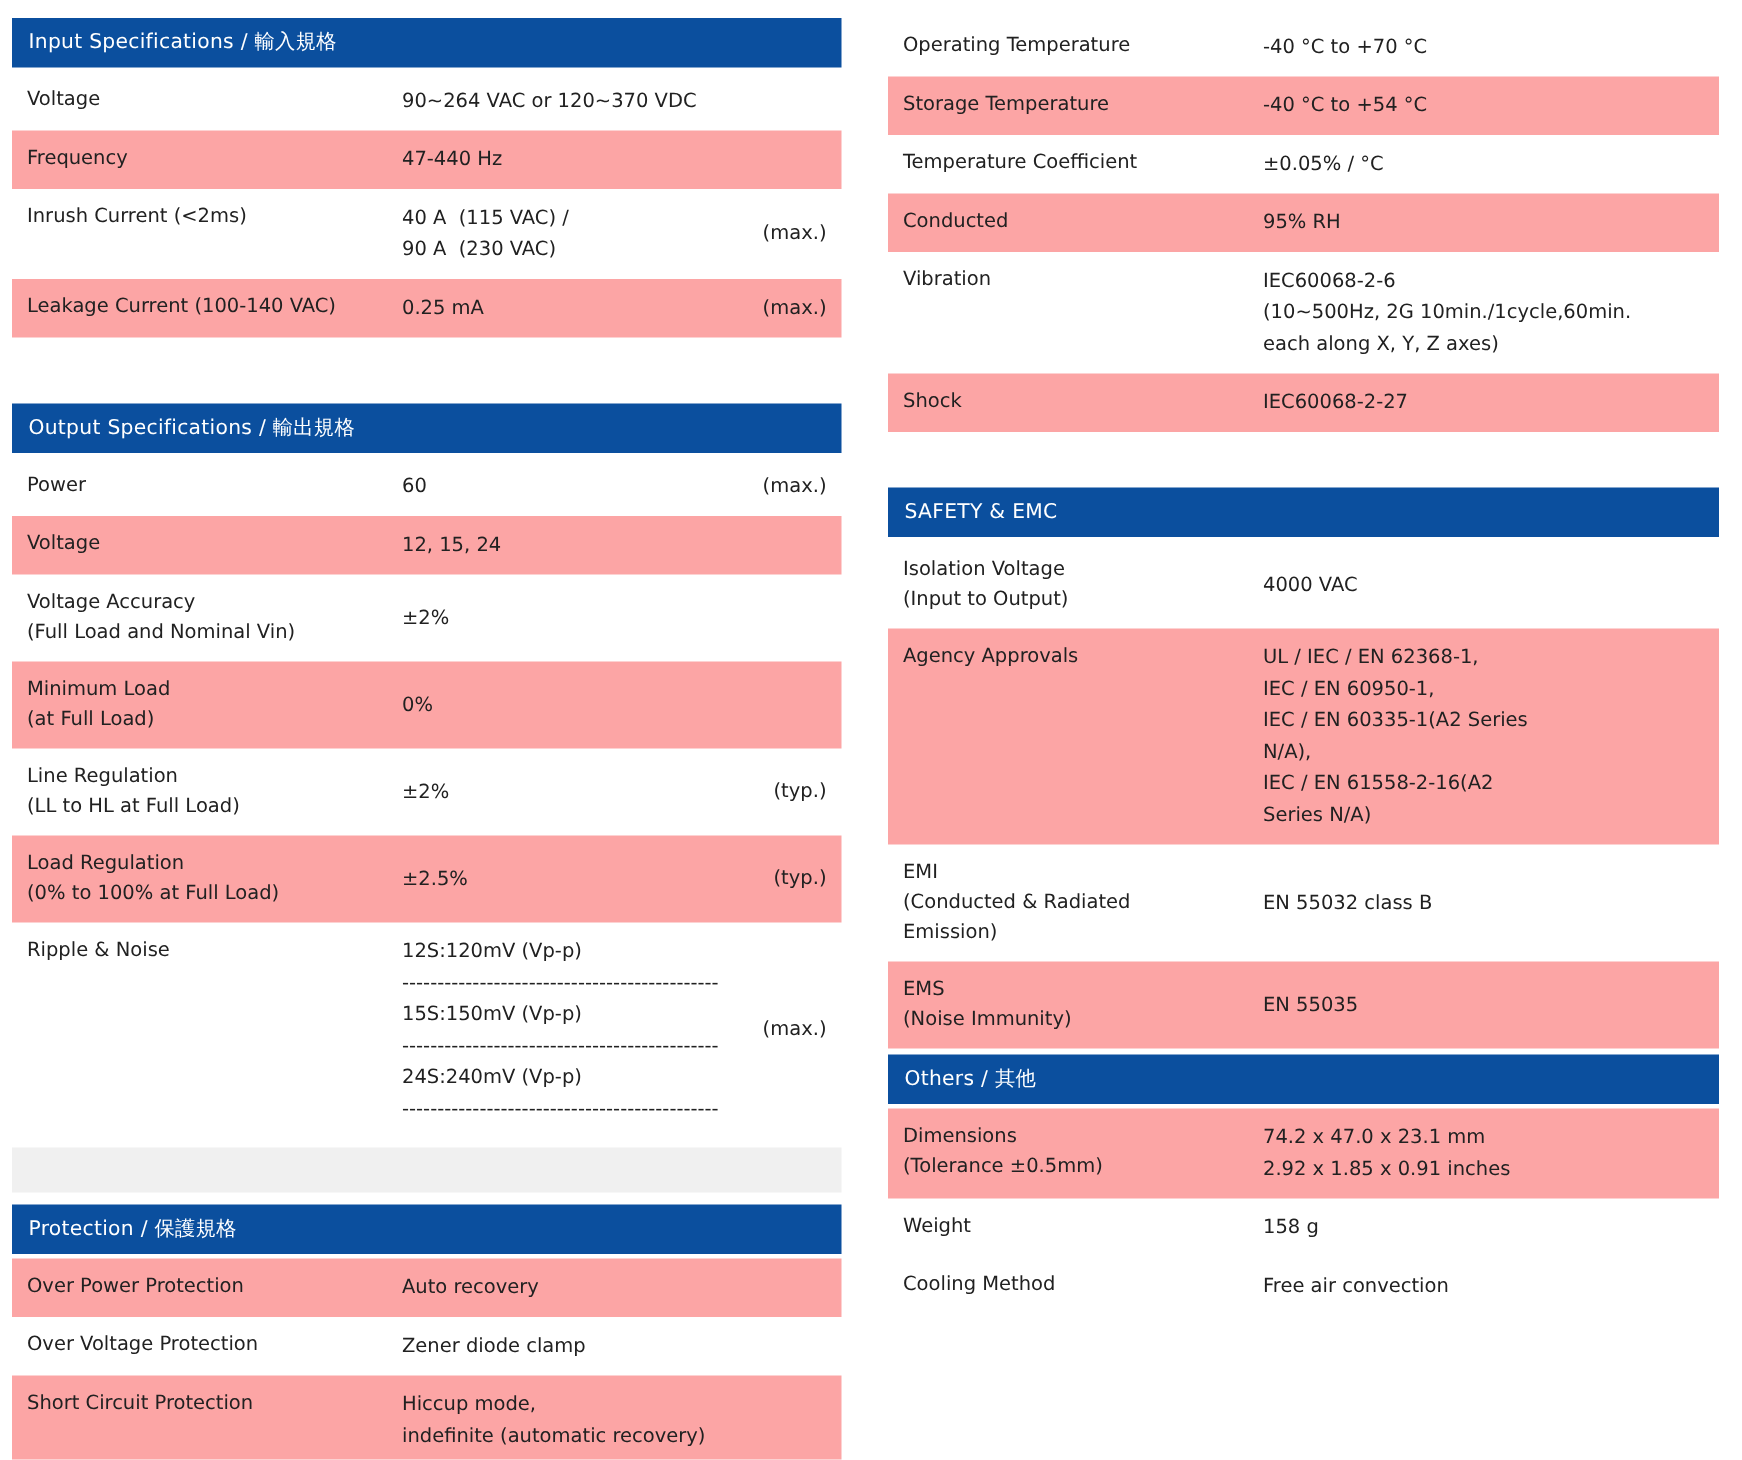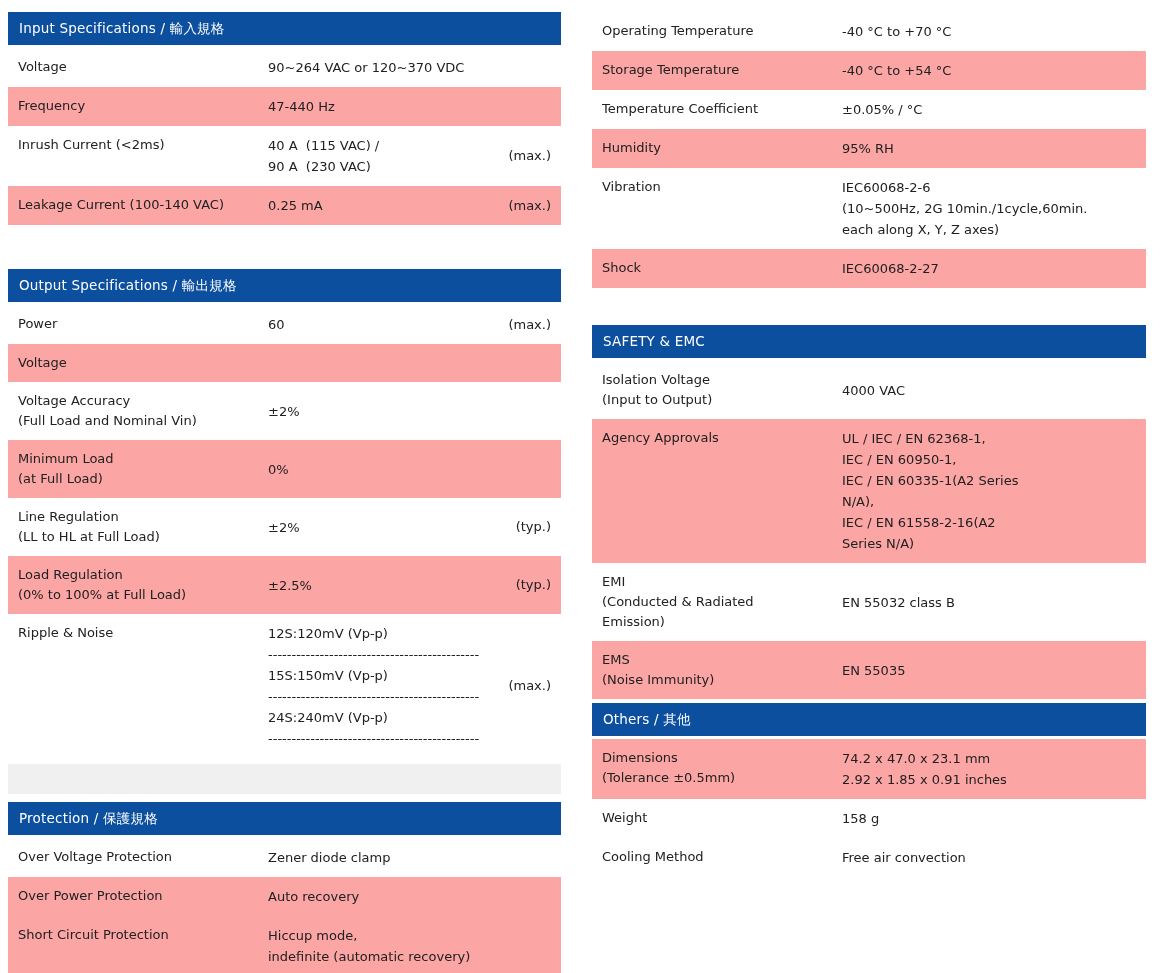--- a/index.html
+++ b/index.html
@@ -75,20 +75,21 @@
 
     <div class="spec-table t-output">
       <div class="hdr">Output Specifications / 輸出規格</div>
       <div class="row">
         <div class="label">Power</div>
         <div class="value">60</div>
         <div class="note">(max.)</div>
       </div>
       <div class="row alt">
         <div class="label">Voltage</div>
+        <div class="value">12, 15, 24</div>
       </div>
       <div class="row">
         <div class="label">Voltage Accuracy
 (Full Load and Nominal Vin)</div>
         <div class="value">±2%</div>
       </div>
       <div class="row alt">
         <div class="label">Minimum Load
 (at Full Load)</div>
         <div class="value">0%</div>
@@ -114,27 +115,27 @@
 24S:240mV (Vp-p)
 ---------------------------------------------</div>
         <div class="note">(max.)</div>
       </div>
     </div>
 
     <div class="spacer-band"></div>
 
     <div class="spec-table t-protection">
       <div class="hdr">Protection / 保護規格</div>
+      <div class="row alt">
+        <div class="label">Over Power Protection</div>
+        <div class="value">Auto recovery</div>
+      </div>
       <div class="row">
         <div class="label">Over Voltage Protection</div>
         <div class="value">Zener diode clamp</div>
-      </div>
-      <div class="row alt">
-        <div class="label">Over Power Protection</div>
-        <div class="value">Auto recovery</div>
       </div>
       <div class="row alt">
         <div class="label">Short Circuit Protection</div>
         <div class="value">Hiccup mode,
 indefinite (automatic recovery)</div>
       </div>
     </div>
 
   </div>
 
@@ -147,21 +148,21 @@
       </div>
       <div class="row alt">
         <div class="label">Storage Temperature</div>
         <div class="value">-40 °C to +54 °C</div>
       </div>
       <div class="row">
         <div class="label">Temperature Coefficient</div>
         <div class="value">±0.05% / °C</div>
       </div>
       <div class="row alt">
-        <div class="label">Humidity</div>
+        <div class="label">Conducted</div>
         <div class="value">95% RH</div>
       </div>
       <div class="row">
         <div class="label">Vibration</div>
         <div class="value">IEC60068-2-6
 (10~500Hz, 2G 10min./1cycle,60min.
 each along X, Y, Z axes)</div>
       </div>
       <div class="row alt">
         <div class="label">Shock</div>

